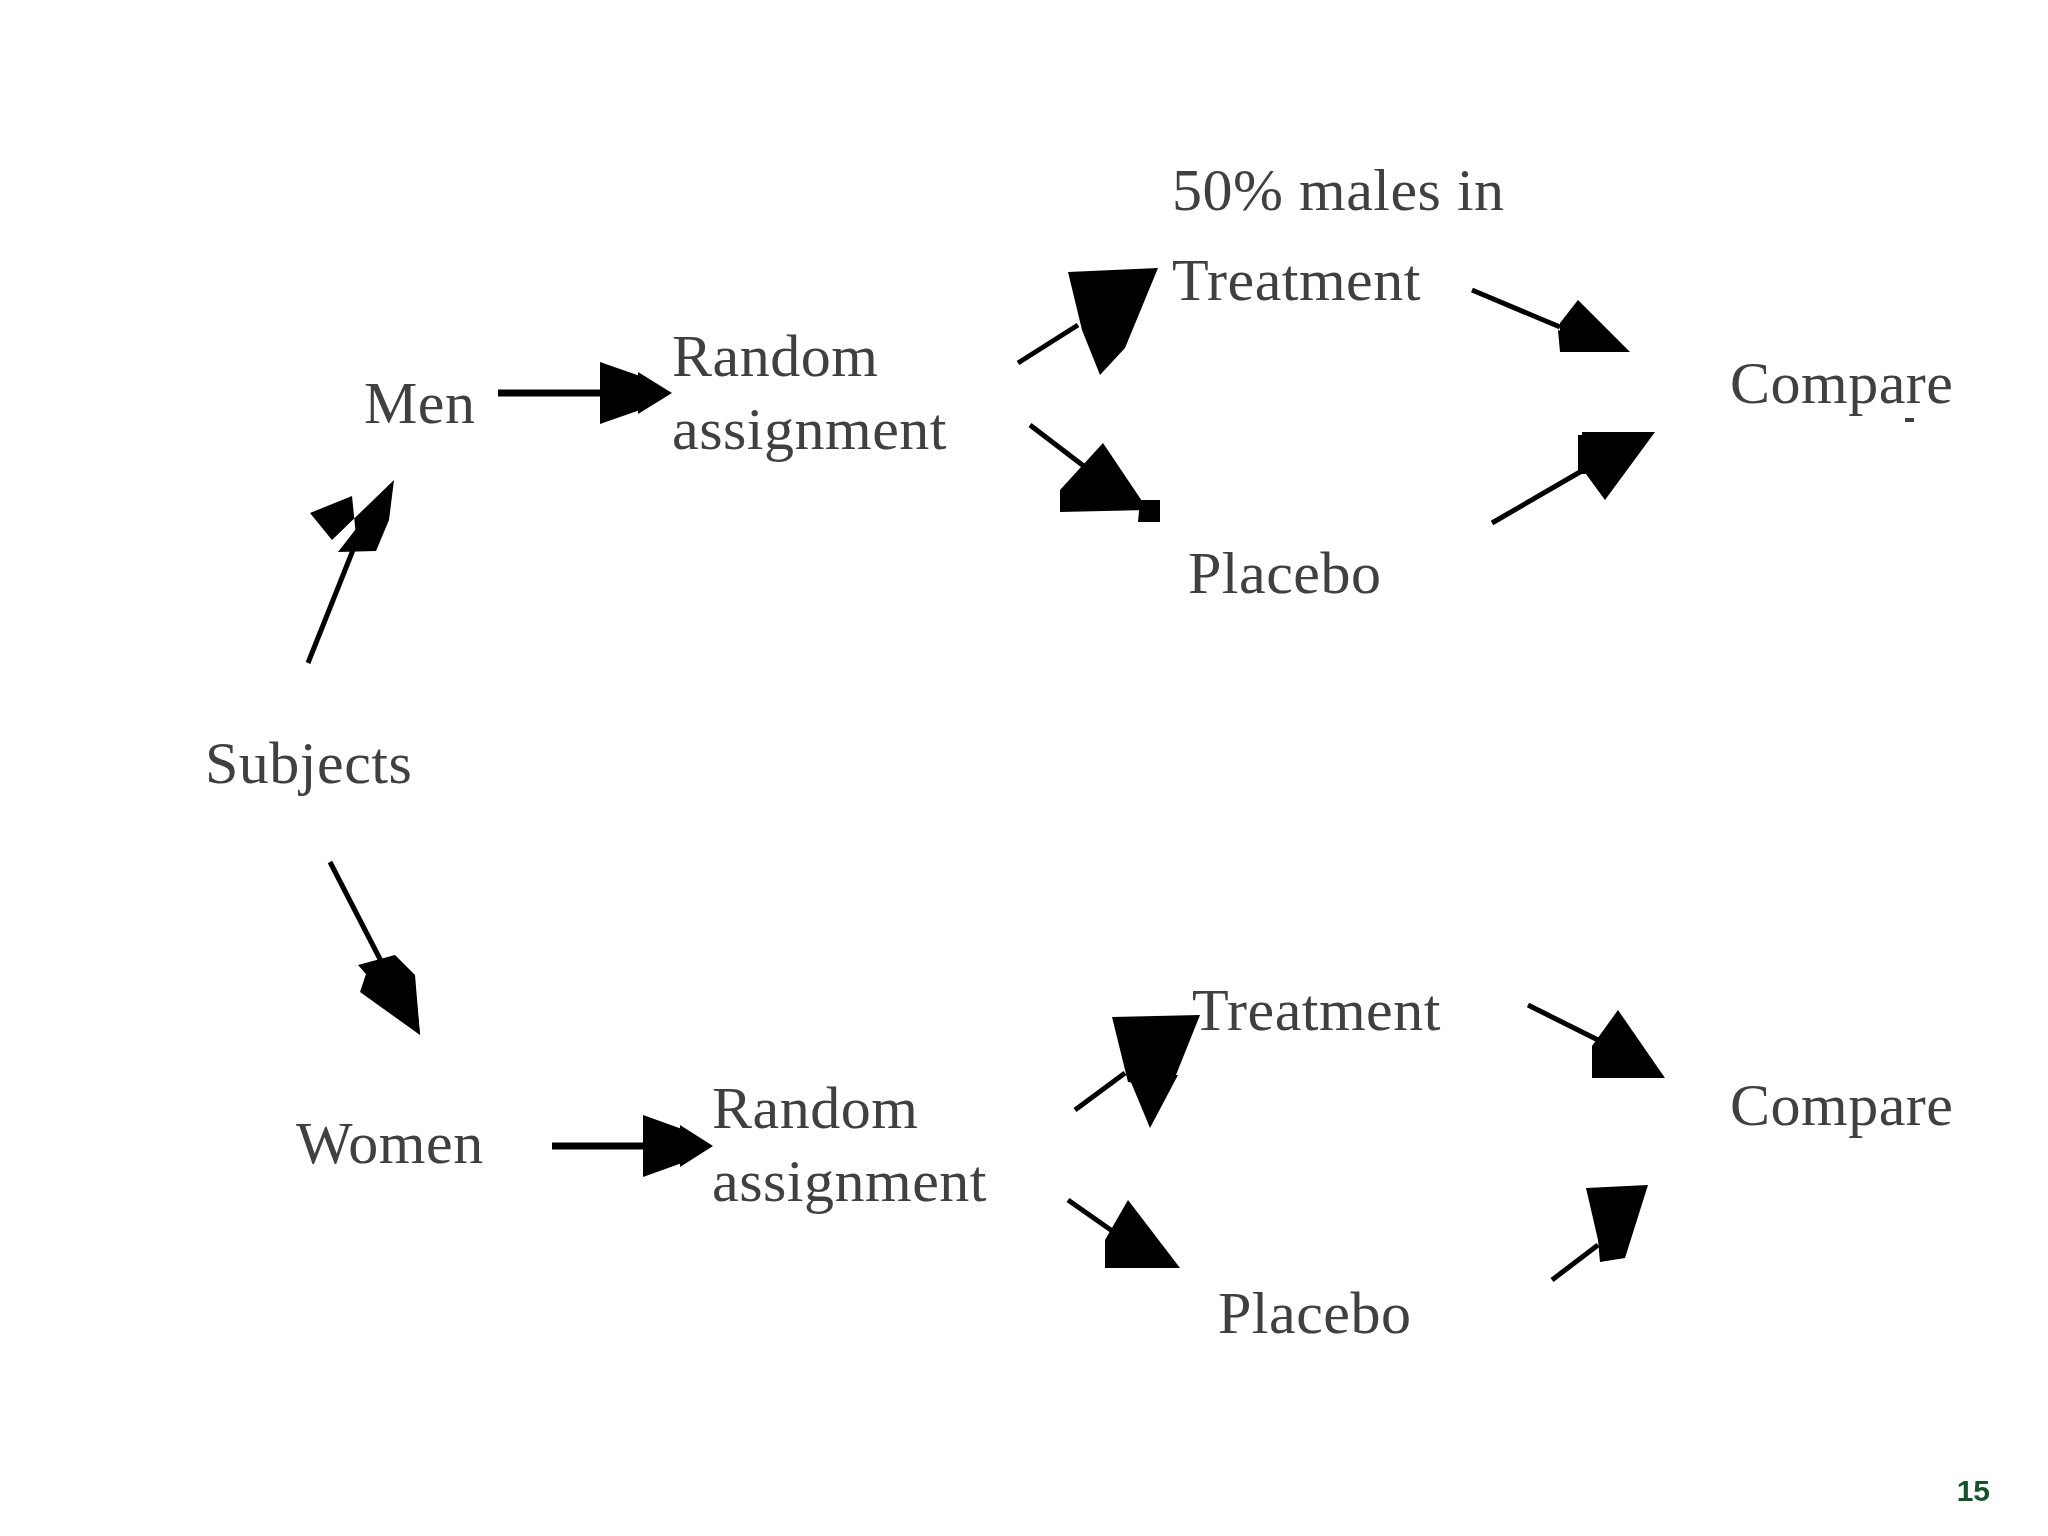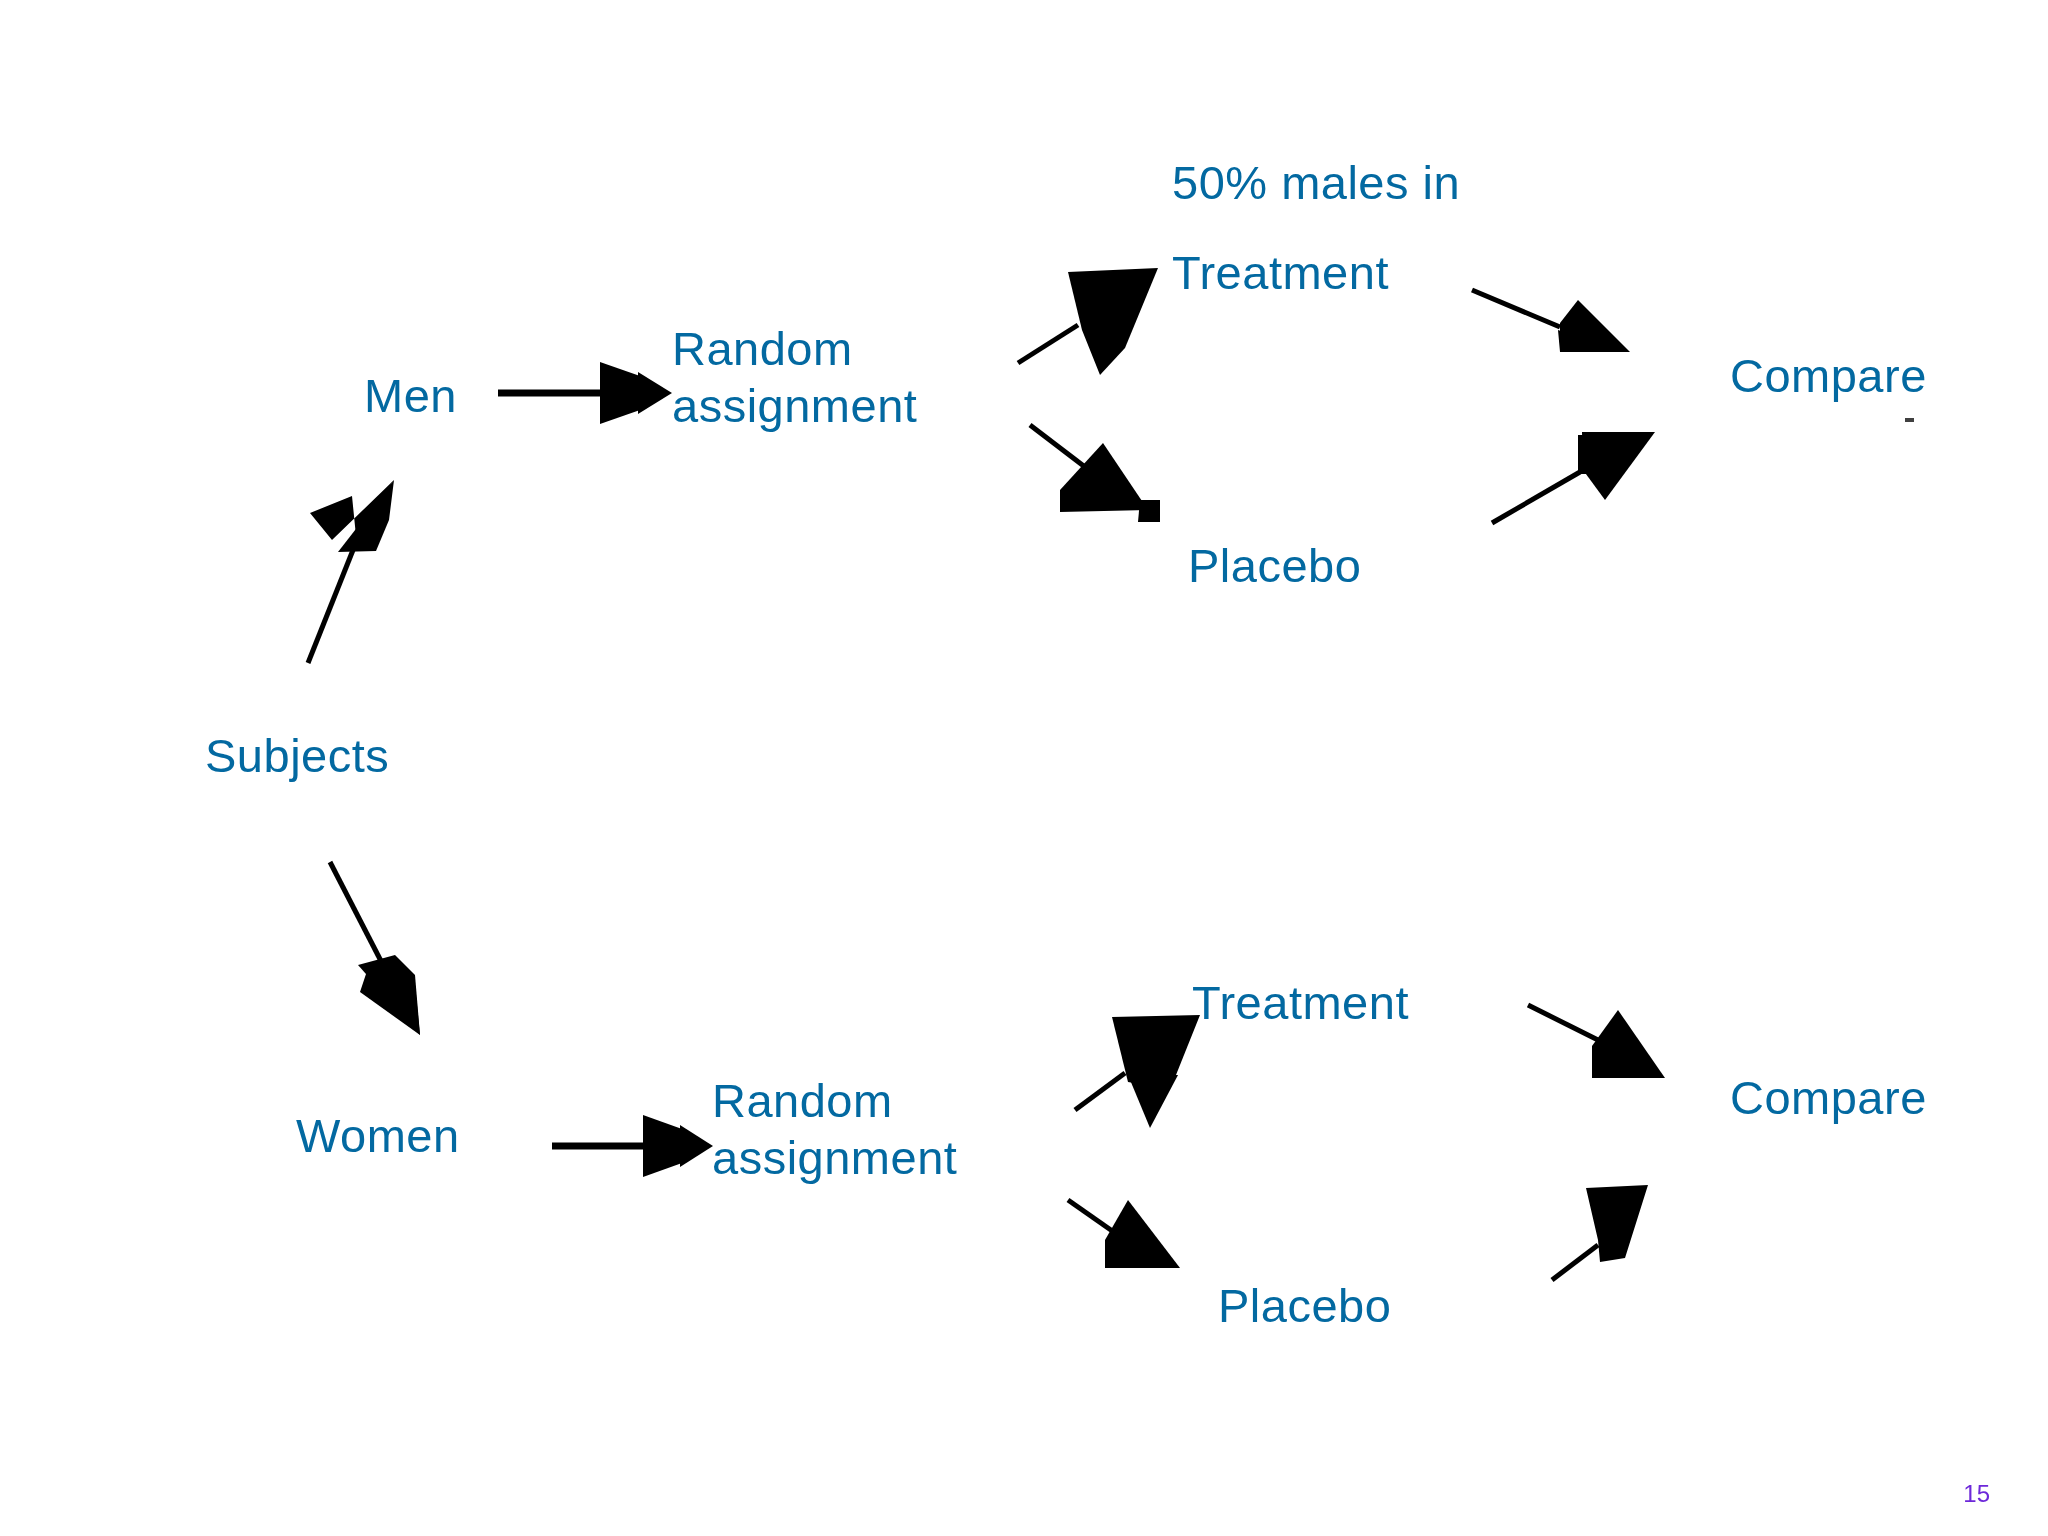--- a/index.html
+++ b/index.html
@@ -11,24 +11,24 @@
     position: relative;
     width: 2048px;
     height: 1536px;
     background: #ffffff;
     overflow: hidden;
     font-family: "Liberation Serif", "DejaVu Serif", serif;
     color: #000000;
   }
   .node {
     position: absolute;
-    font-family: Liberation Sans, sans-serif;
-    font-size: 47px;
+    font-family: Liberation Serif, serif;
+    font-size: 60px;
     line-height: 1.18;
-    color: #0369a1;
+    color: #404040;
     white-space: pre-line;
     letter-spacing: 0.5px;
     -webkit-font-smoothing: none;
   }
   .node.center { text-align: center; }
   .node.two-line { line-height: 1.22; }
 
   .arrow-layer {
     position: absolute;
     left: 0;
@@ -36,22 +36,23 @@
     width: 2048px;
     height: 1536px;
     pointer-events: none;
   }
 
   .page-num {
     position: absolute;
     right: 58px;
     bottom: 28px;
     font-family: "Liberation Sans", "DejaVu Sans", sans-serif;
-    font-size: 24px;
-    color: #6d28d9;
+    font-size: 30px;
+    color: #14532d;
+    font-weight: bold;
   }
 
   .speck {
     position: absolute;
     width: 9px;
     height: 4px;
     background: #000000;
     opacity: 0.75;
   }
 </style>

